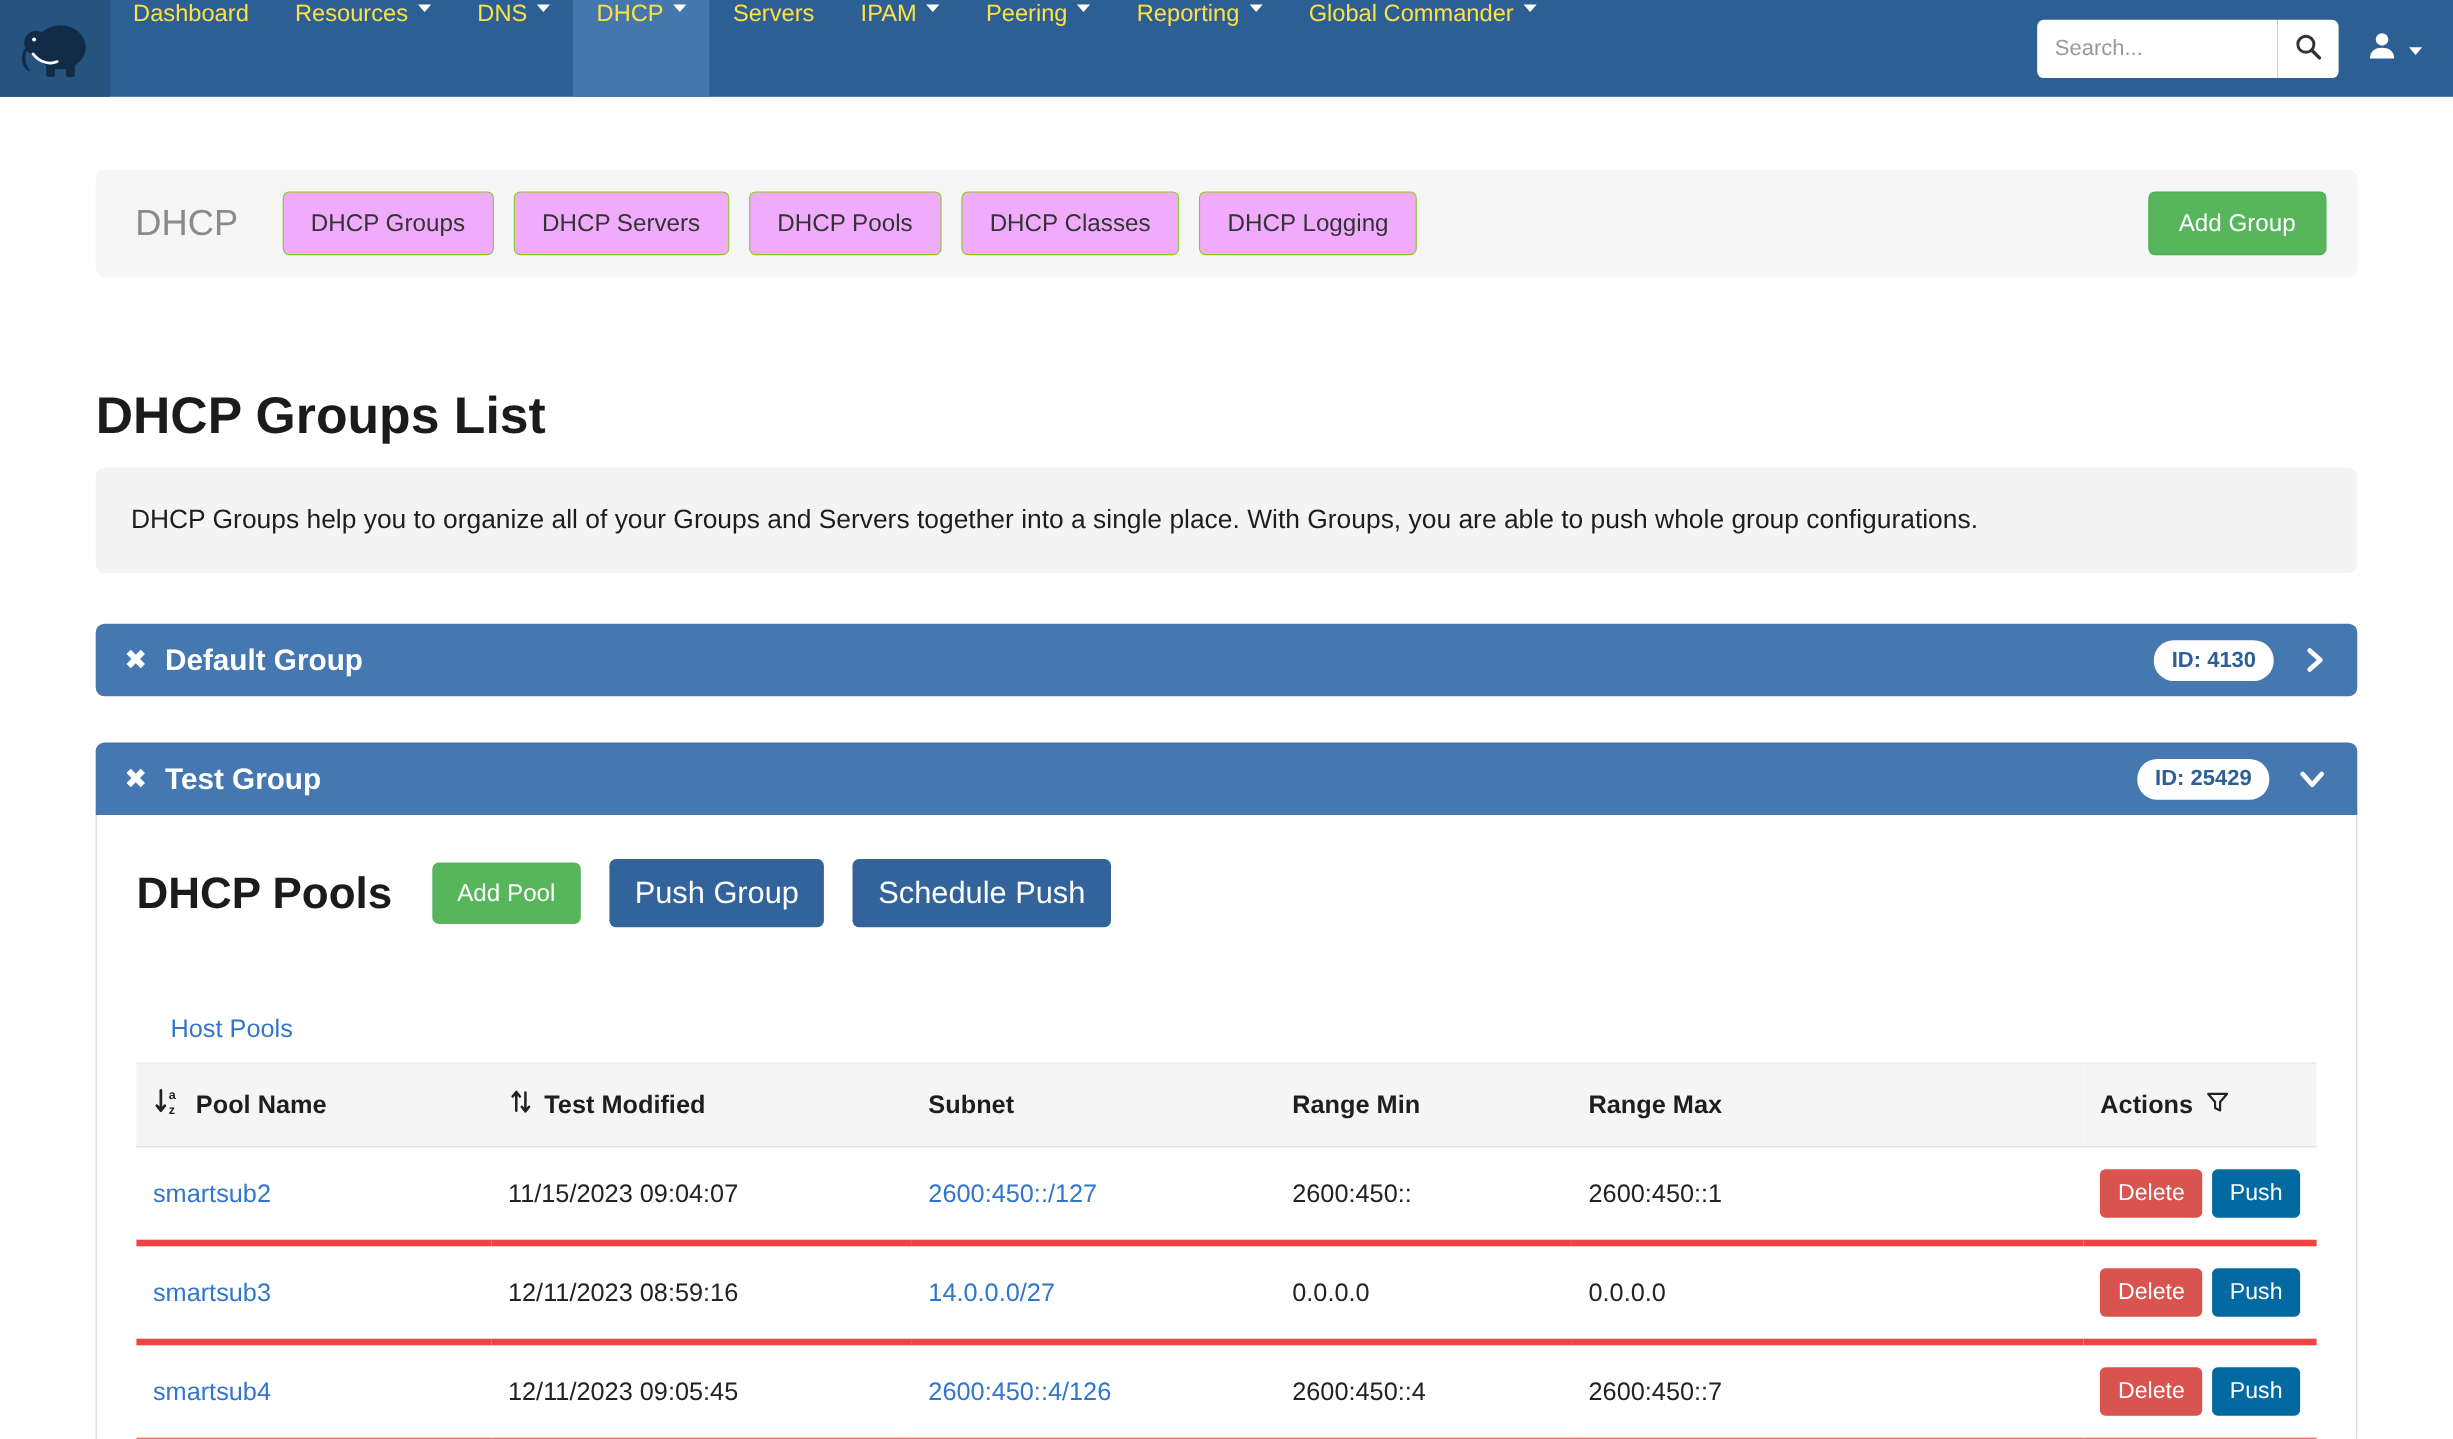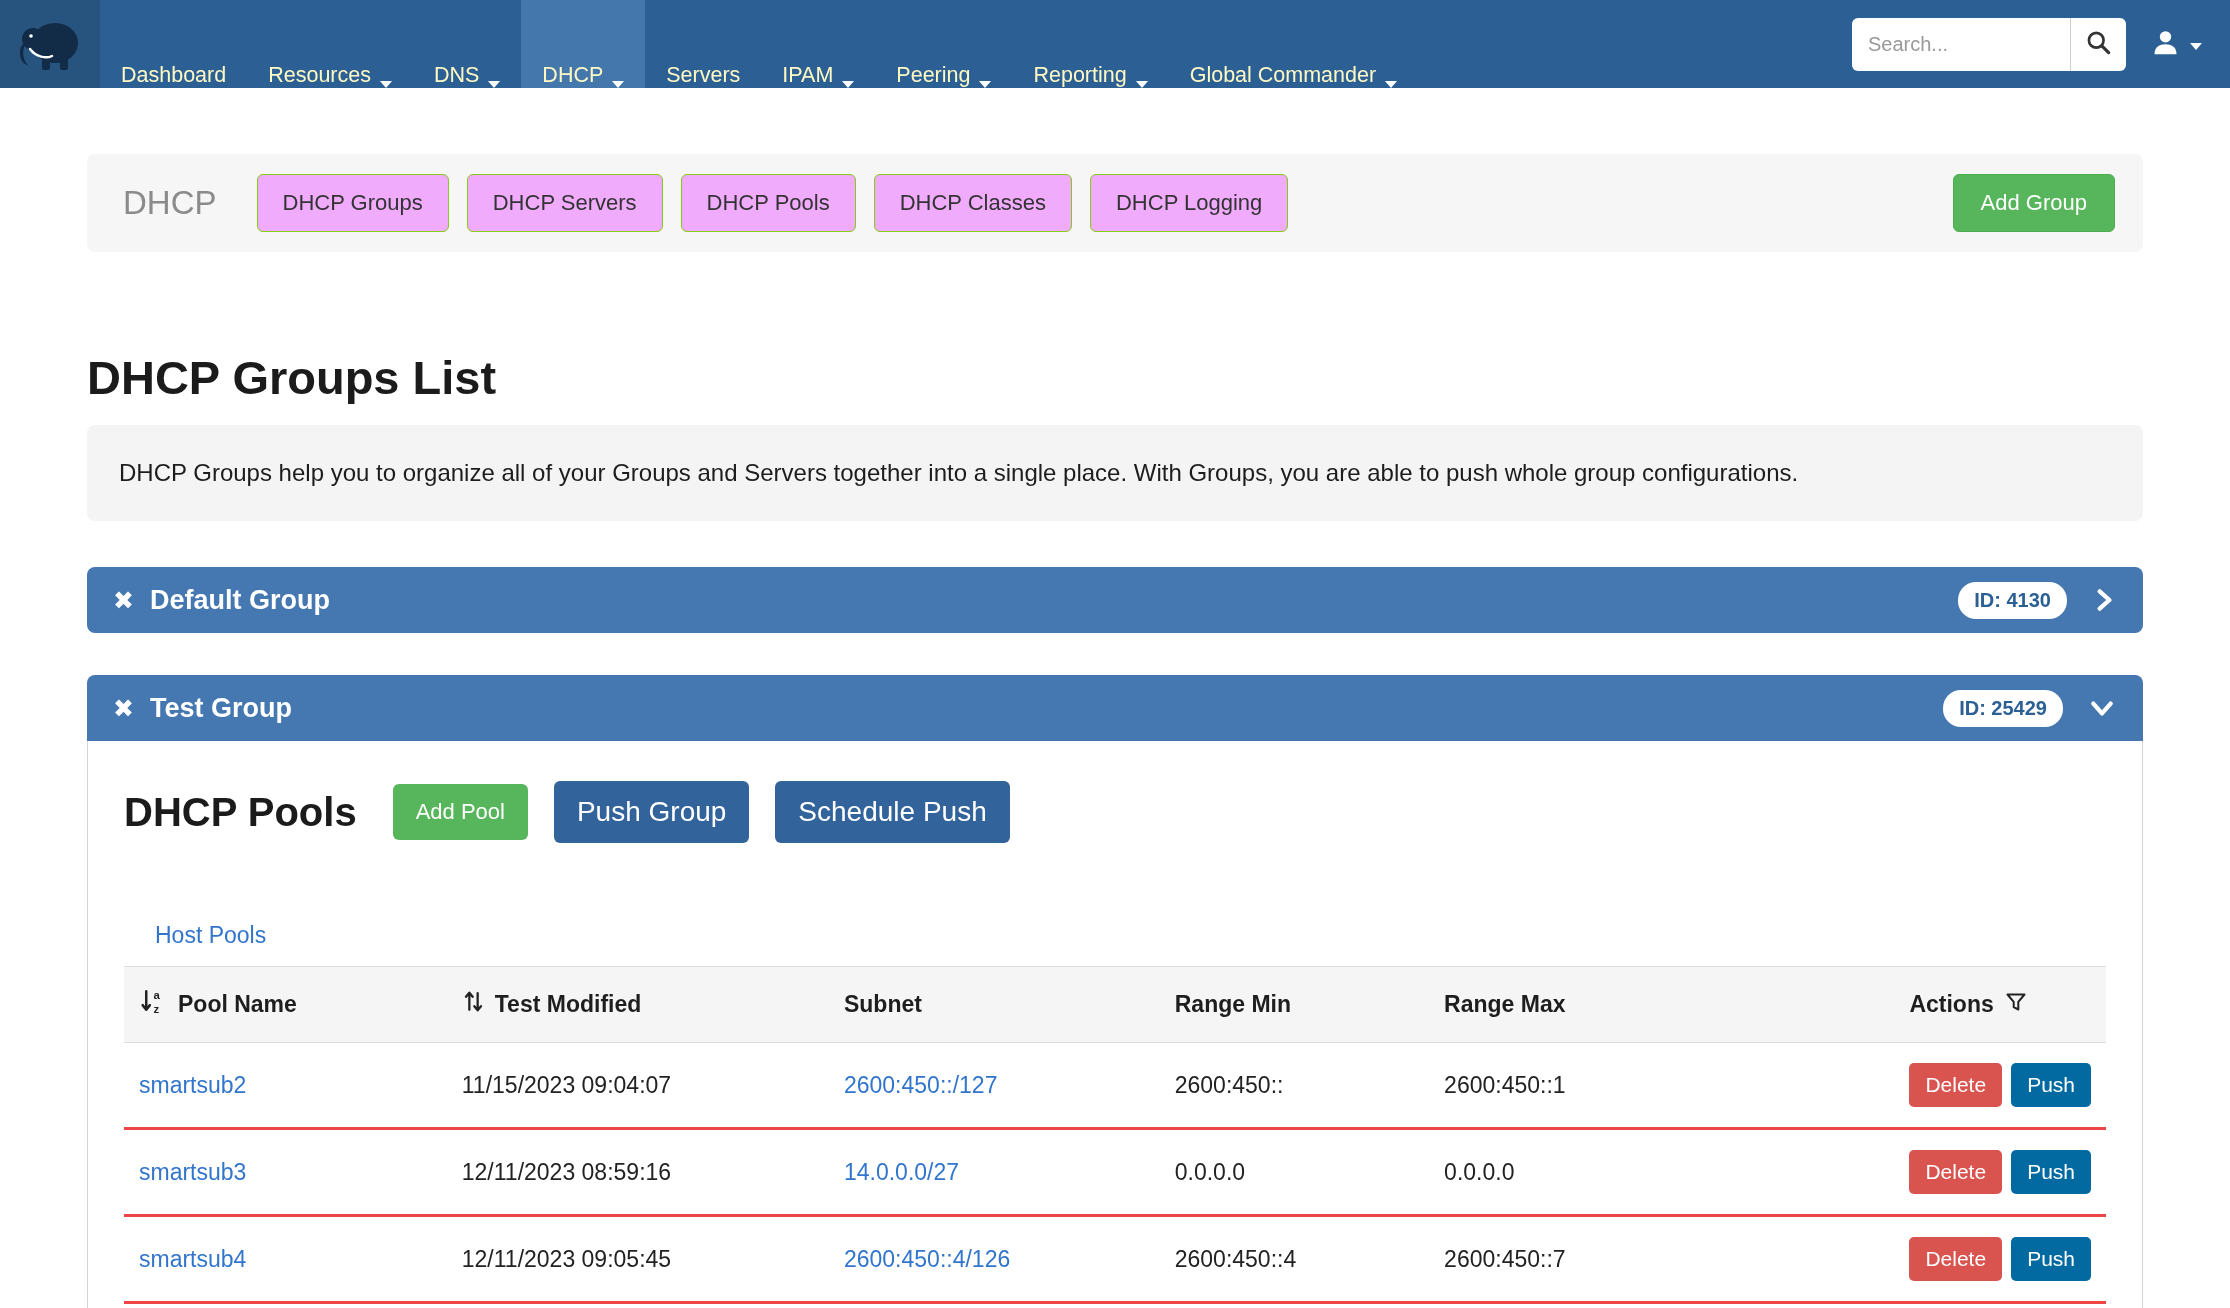--- a/index.html
+++ b/index.html
@@ -3,22 +3,22 @@
 <meta charset="utf-8">
 <style>
   * { box-sizing: border-box; margin: 0; padding: 0; }
   html, body { width: 2230px; height: 1308px; overflow: hidden; background: #fff;
     font-family: "Liberation Sans", sans-serif; }
 
   
   .navbar { height: 88px; background: #2c6095; display: flex; align-items: stretch; }
   .logo { width: 100px; background: #27547f; display: flex; align-items: center; justify-content: center; cursor: pointer; }
   .nav-items { display: flex; align-items: stretch; }
-  .nav-item { display: flex; align-items: flex-end; gap: 9px; padding: 0 21px;
-    color: #fef9c3; font-size: 21.5px; cursor: pointer; white-space: nowrap; }
+  .nav-item { display: flex; align-items: flex-start; gap: 9px; padding: 0 21px;
+    color: #fde047; font-size: 21.5px; cursor: pointer; white-space: nowrap; }
   .nav-item.active { background: #4478ad; }
   .caret-down { width: 0; height: 0; border-left: 6px solid transparent;
     border-right: 6px solid transparent; border-top: 7px solid #fff; margin-top: 4px; }
   .nav-right { margin-left: auto; display: flex; align-items: center; padding-right: 28px; }
   .search-group { display: flex; height: 53px; }
   .search-input { width: 218px; border: none; border-radius: 6px 0 0 6px; padding: 0 16px;
     font-size: 20px; color: #333; outline: none; font-family: "Liberation Sans", sans-serif; }
   .search-input::placeholder { color: #999; }
   .search-btn { width: 56px; background: #fff; border: none; border-left: 1px solid #cfcfcf;
     border-radius: 0 6px 6px 0; display: flex; align-items: center; justify-content: center; cursor: pointer; }
@@ -70,21 +70,21 @@
   .tab.active { border: 1px solid #ddd; border-bottom: 1px solid #fff; margin-bottom: -1px;
     border-radius: 7px 7px 0 0; color: #444; background: #fff; cursor: default; }
   .tab.inactive { color: #3175cc; }
 
   
   table { width: 100%; border-collapse: collapse; }
   thead tr { background: #f5f5f5; }
   th { text-align: left; font-size: 23px; padding: 21px 15px; color: #1e1e1e;
     border-bottom: 1px solid #ddd; font-weight: bold; }
   .th-inner { display: flex; align-items: center; gap: 10px; }
-  td { font-size: 23px; padding: 20px 15px; color: #222; border-bottom: 3px solid #ef4444; }
+  td { font-size: 23px; padding: 20px 15px; color: #222; border-bottom: 6px solid #ef4444; }
   a.cell-link { color: #3175cc; text-decoration: none; cursor: pointer; }
   .actions-cell { display: flex; justify-content: flex-end; gap: 9px; }
   .btn-delete { background: #d9534f; color: #ffffff; border: none; border-radius: 5px;
     padding: 10px 16px; font-size: 21px; cursor: pointer; font-family: "Liberation Sans", sans-serif; }
   .btn-push { background: #0369a1; color: #fff; border: none; border-radius: 5px;
     padding: 10px 16px; font-size: 21px; cursor: pointer; font-family: "Liberation Sans", sans-serif; }
 </style>
 </head>
 <body>
 

